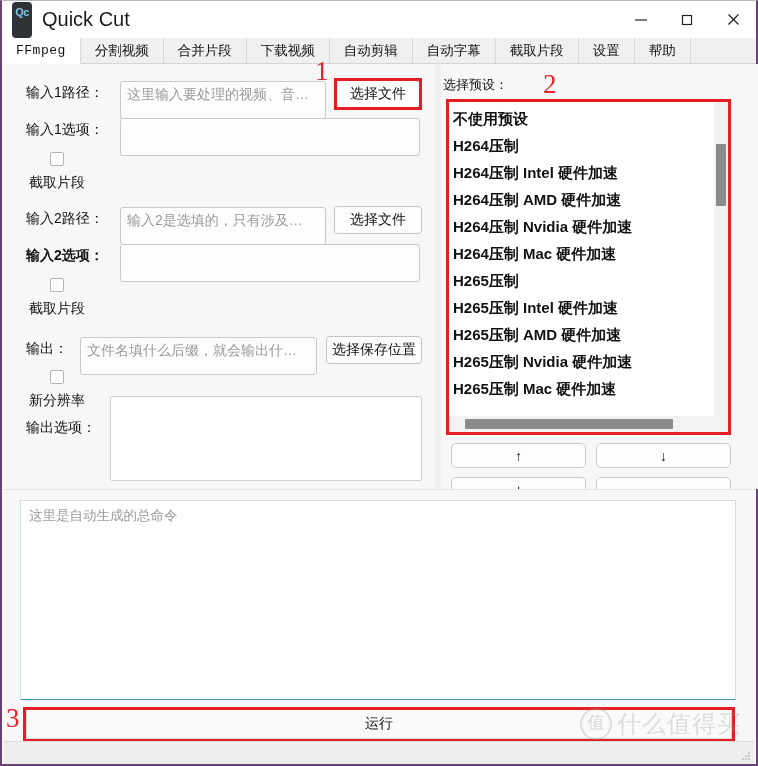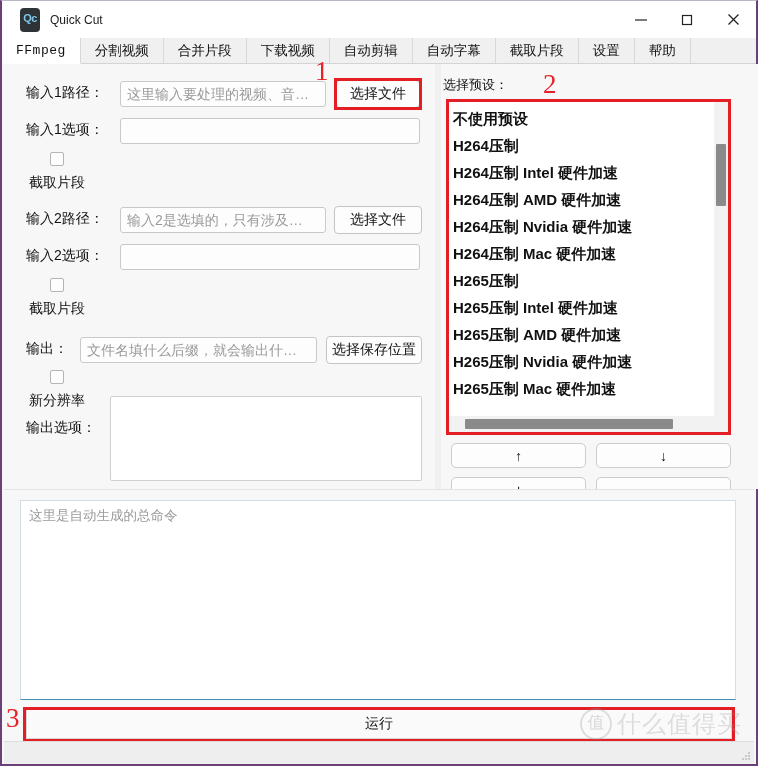--- a/index.html
+++ b/index.html
@@ -31,35 +31,35 @@
   .titlebar {
     position: absolute;
     left: 0; top: 0;
     right: 0;
     height: 37px;
     background: #ffffff;
     display: flex;
     align-items: center;
   }
   .app-icon {
-    width: 20px; height: 24px;
-    margin-left: 18px;
+    width: 20px; height: 36px;
+    margin-left: 10px;
     border-radius: 4px;
     background: #2e3338;
     color: #7fc8ea;
     font-size: 11px;
     font-weight: bold;
     line-height: 20px;
     text-align: center;
     letter-spacing: -0.5px;
     font-family: "Liberation Sans", sans-serif;
   }
   .app-title {
     margin-left: 10px;
-    font-size: 12px;
+    font-size: 20px;
     color: #1b1b1b;
     font-family: "Liberation Sans", sans-serif;
   }
   .win-btns {
     margin-left: auto;
     display: flex;
     height: 37px;
   }
   .win-btn {
     width: 46px;
@@ -135,21 +135,21 @@
     white-space: nowrap;
   }
   .txtinput {
     box-sizing: border-box;
     background: #fdfdfd;
     border: 1px solid #c9c9c9;
     border-radius: 3px;
     font-size: 14px;
     color: #111;
     padding: 2px 6px;
-    height: 26px;
+    height: 38px;
     line-height: 20px;
     overflow: hidden;
     white-space: nowrap;
   }
   .txtinput.ph { color: #9a9a9a; }
   .btn {
     box-sizing: border-box;
     background: #fdfdfd;
     border: 1px solid #c4c4c4;
     border-radius: 4px;
@@ -420,21 +420,21 @@
         <div class="chk"></div>
         <div class="chk-label">截取片段</div>
       </div>
 
       <div class="row" style="left:22px; top:146px;">
         <div class="lbl">输入2路径：</div>
       </div>
       <div class="txtinput ph" style="position:absolute; left:116px; top:143px; width:206px;">输入2是选填的，只有涉及…</div>
       <div class="btn" style="position:absolute; left:330px; top:142px; width:88px;">选择文件</div>
 
-      <div class="row" style="left:22px; top:183px;">
+      <div class="row" style="left:22px; top:183px;font-weight:bold;">
         <div class="lbl">输入2选项：</div>
       </div>
       <div class="txtinput" style="position:absolute; left:116px; top:180px; width:300px;"></div>
 
       <div class="chk-row" style="position:absolute; left:25px; top:214px;">
         <div class="chk"></div>
         <div class="chk-label">截取片段</div>
       </div>
 
       <div class="row" style="left:22px; top:276px;">

